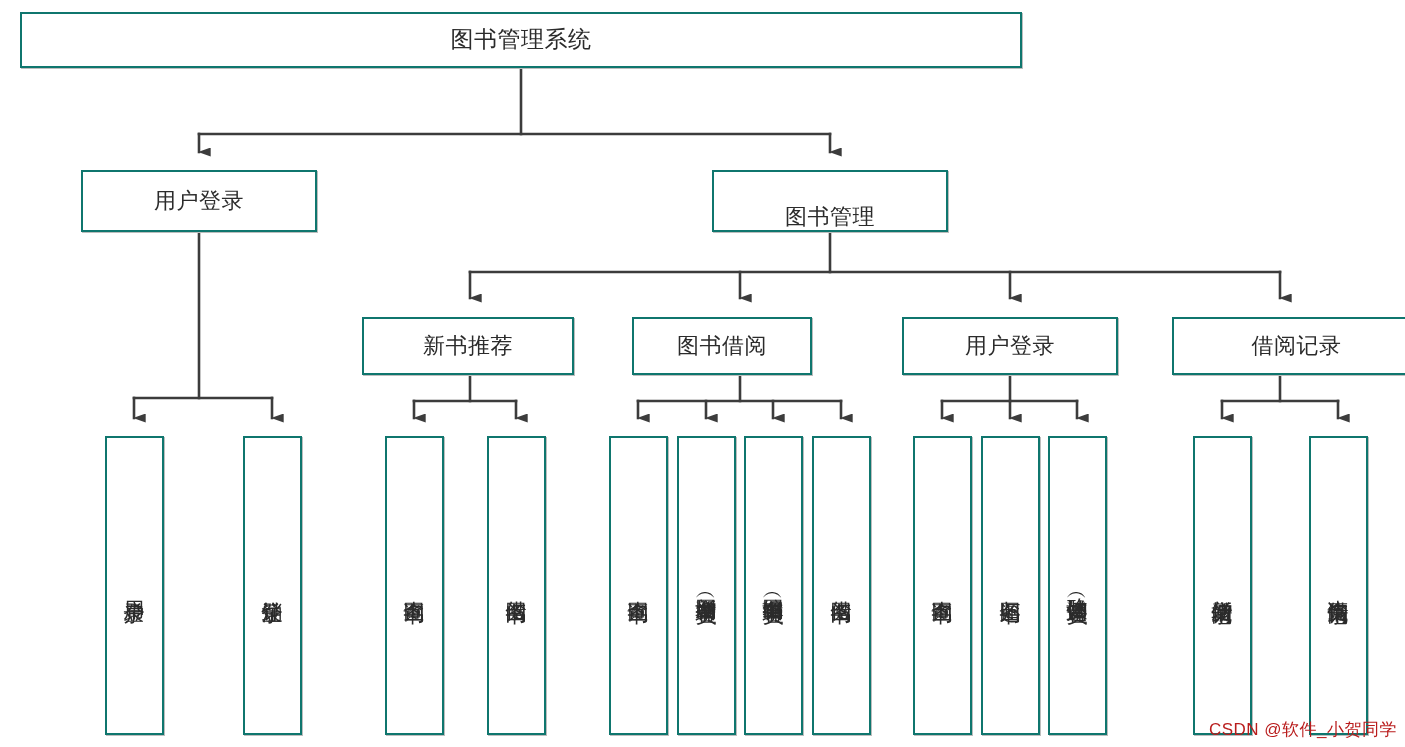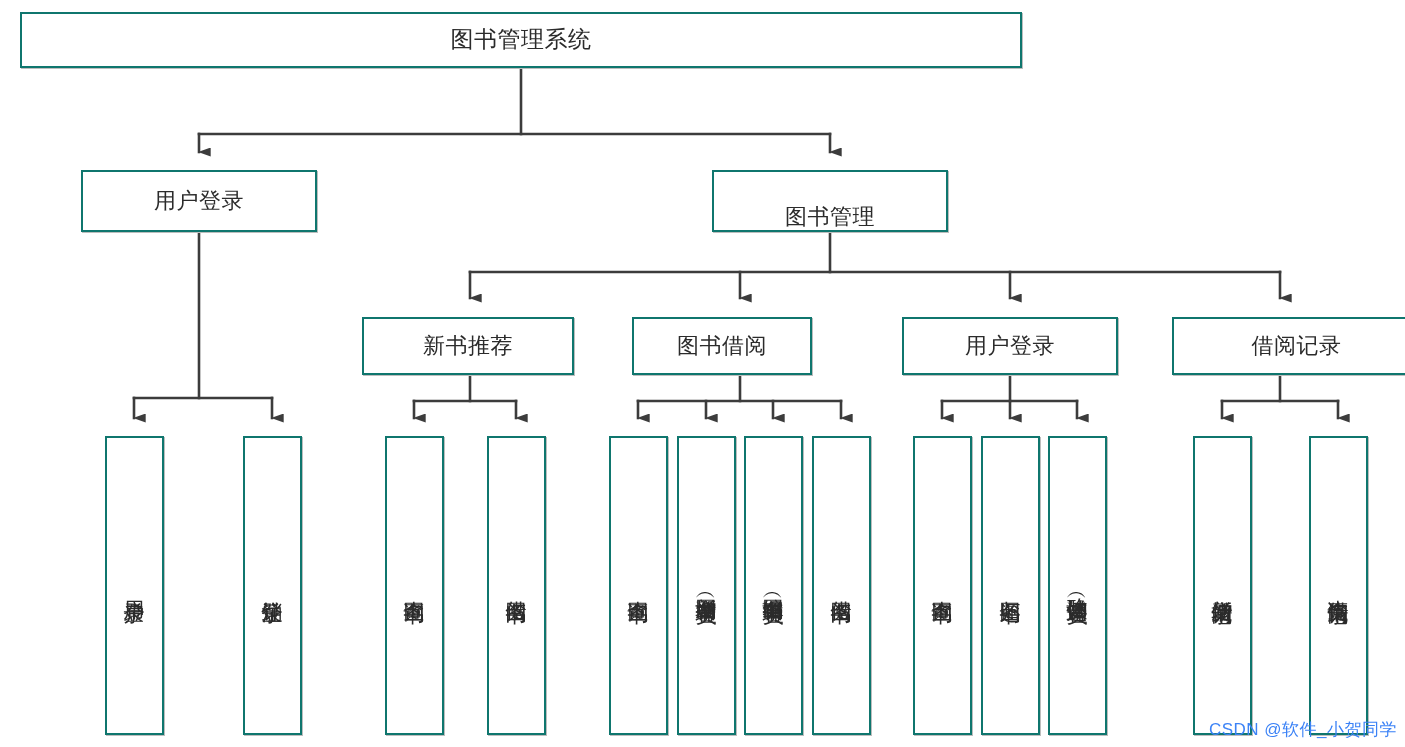--- a/index.html
+++ b/index.html
@@ -46,21 +46,21 @@
     font-size: 21px;
     letter-spacing: 1px;
     line-height: 1.1;
   }
   .node-box.root .node-label { font-size: 23px; }
   .watermark {
     position: absolute;
     right: 8px;
     bottom: 6px;
     font-size: 17px;
-    color: #3b82f6;
+    color: #b91c1c;
     white-space: nowrap;
     letter-spacing: 0.5px;
   }
   svg.connectors {
     position: absolute;
     left: 0;
     top: 0;
     width: 1405px;
     height: 747px;
     pointer-events: none;

